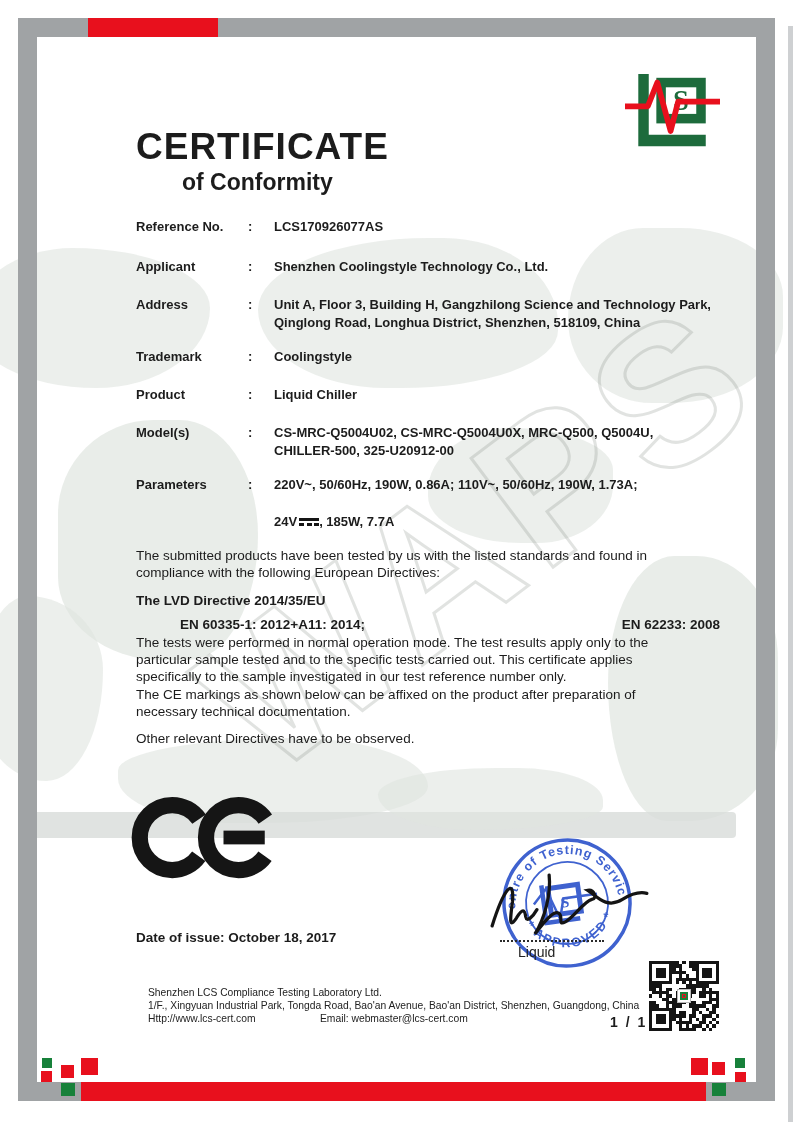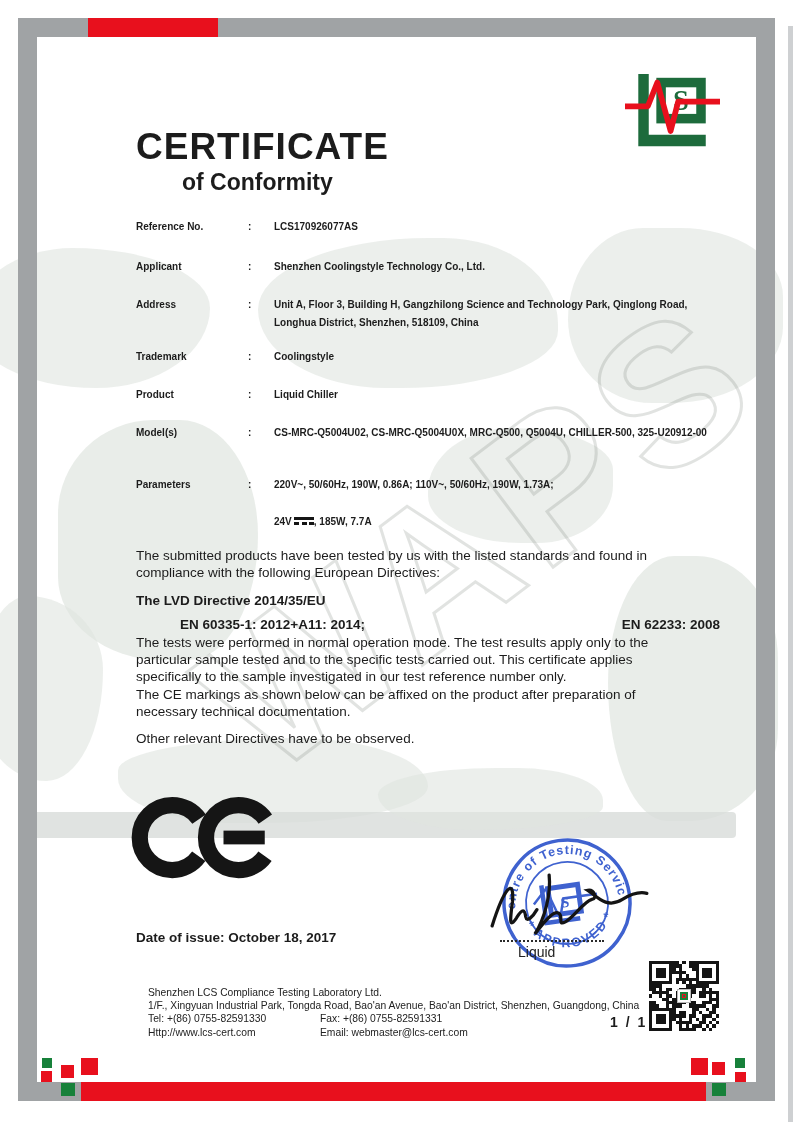--- a/index.html
+++ b/index.html
@@ -47,21 +47,21 @@
   .sqi{left:735px;top:1072px;width:11px;height:10px;}
   .sqj{left:712px;top:1083px;width:14px;height:13px;}
 
   
   .logo{position:absolute;left:625px;top:68px;width:95px;height:88px;}
   .title{position:absolute;left:136px;top:128px;}
   .title .main{font-size:37px;font-weight:800;letter-spacing:1px;line-height:1.05;}
   .title .sub{font-size:23px;font-weight:700;margin-top:2px;margin-left:46px;}
 
   
-  .row{position:absolute;left:136px;display:flex;align-items:flex-start;font-size:10px;line-height:18px;font-weight:700;}
+  .row{position:absolute;left:136px;display:flex;align-items:flex-start;font-size:13px;line-height:18px;font-weight:700;}
   .row .lab{width:112px;flex:0 0 112px;}
   .row .col{width:26px;flex:0 0 26px;text-align:left;}
   .row .val{width:440px;}
   .r-ref{top:218px;} .r-app{top:258px;} .r-addr{top:296px;} .r-tm{top:348px;}
   .r-prod{top:386px;} .r-mod{top:424px;} .r-par{top:476px;}
   .val .l2{margin-top:19px;}
   .dc{display:inline-block;width:20px;height:10px;position:relative;vertical-align:-1px;margin-left:2px;}
   .dc::before{content:"";position:absolute;top:1px;left:0;right:0;height:2.5px;background:#151515;}
   .dc::after{content:"";position:absolute;top:6px;left:0;right:0;height:2.5px;
              background:repeating-linear-gradient(90deg,#151515 0 5px,transparent 5px 7.6px);}
@@ -221,24 +221,20 @@
     <path d="M6 66 C18 28 28 18 26 42 C24 58 22 70 30 58 C36 48 38 50 39 57 C40 63 46 57 50 50" fill="none" stroke="#141414" stroke-width="3.2" stroke-linecap="round"></path>
     <path d="M62 16 C64 34 58 58 48 74 C60 58 68 50 72 54 C76 58 70 66 78 62 C86 58 96 42 104 40 C110 39 106 30 100 31 C108 36 118 50 134 40 C142 35 150 32 158 34" fill="none" stroke="#141414" stroke-width="3.2" stroke-linecap="round"></path>
   </svg>
   <div class="dotline"></div>
   <div class="mgr">Liquid</div>
 
   <div class="footer">
     <div>Shenzhen LCS Compliance Testing Laboratory Ltd.</div>
     <div>1/F., Xingyuan Industrial Park, Tongda Road, Bao'an Avenue, Bao'an District, Shenzhen, Guangdong, China</div>
     <div class="cols">
-      <span class="c1">Tel: +(86) 0755-82591330</span>
-      <span>Fax: +(86) 0755-82591331</span>
-    </div>
-    <div class="cols">
       <span class="c1">Http://www.lcs-cert.com</span>
       <span>Email: webmaster@lcs-cert.com</span>
     </div>
   </div>
   <div class="pageno">1 / 1</div>
 
   <div class="qr-wrap">
     <div class="qr">
         <div class="q"></div>
         <div class="q"></div>

